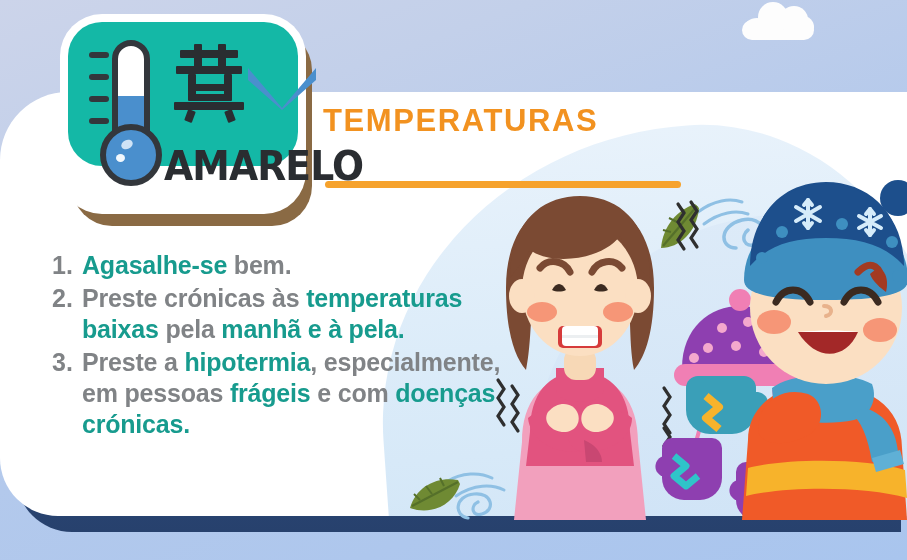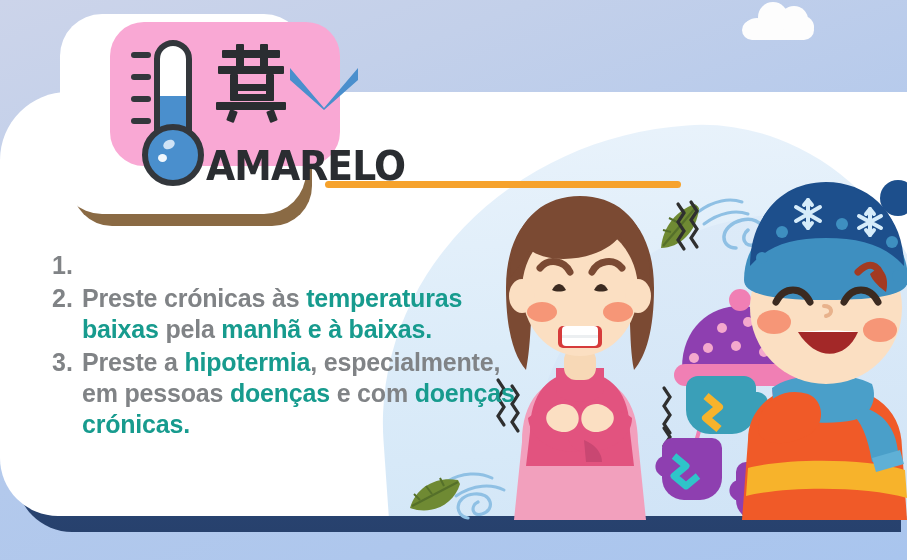--- a/index.html
+++ b/index.html
@@ -52,21 +52,21 @@
   .badge-shadow{
     position:absolute;left:72px;top:30px;width:240px;height:196px;
     background:#8a6a44;border-radius:40px;
   }
   .badge-ring{
     position:absolute;left:60px;top:14px;width:246px;height:200px;
     background:#ffffff;border-radius:42px;
   }
   .badge{
     position:absolute;left:68px;top:22px;width:230px;height:144px;
-    background:#f9a8d4;border-radius:34px;margin-left:42px;
+    background:#14b8a6;border-radius:34px;
   }
 
   
   .thermo{position:absolute;left:20px;top:18px;width:74px;height:150px;}
   .thermo .stem{
     position:absolute;left:24px;top:0;width:38px;height:104px;
     background:#ffffff;border:6px solid #33373c;border-radius:22px 22px 0 0;
     box-sizing:border-box;
   }
   .thermo .fill{
@@ -342,38 +342,42 @@
     </div>
 
     <svg class="chev" viewBox="0 0 72 44">
       <path d="M2 2 L36 42 L70 2 L70 14 L36 44 L2 14 Z" fill="#4a8fcd"></path>
     </svg>
 
     <div class="amarelo">AMARELO</div>
   </div>
 
   <div class="headline">
+    <div>TEMPERATURAS</div>
   </div>
   <div class="rule"></div>
 
   <div class="list">
 
     <div class="li">
       <div class="num">1.</div>
+      <div class="txt">
+        <span class="hl">Agasalhe-se</span><span> bem.</span>
+      </div>
     </div>
 
     <div class="li">
       <div class="num">2.</div>
       <div class="txt">
-        <span>Preste crónicas às </span><span class="hl">temperaturas baixas</span><span> pela </span><span class="hl">manhã e à baixas.</span>
+        <span>Preste crónicas às </span><span class="hl">temperaturas baixas</span><span> pela </span><span class="hl">manhã e à pela.</span>
       </div>
     </div>
 
     <div class="li">
       <div class="num">3.</div>
       <div class="txt">
-        <span>Preste a </span><span class="hl">hipotermia</span><span>, especialmente, em pessoas </span><span class="hl">doenças</span><span> e com </span><span class="hl">doenças crónicas.</span>
+        <span>Preste a </span><span class="hl">hipotermia</span><span>, especialmente, em pessoas </span><span class="hl">frágeis</span><span> e com </span><span class="hl">doenças crónicas.</span>
       </div>
     </div>
 
   </div>
 
 </div>
 
 </body></html>

